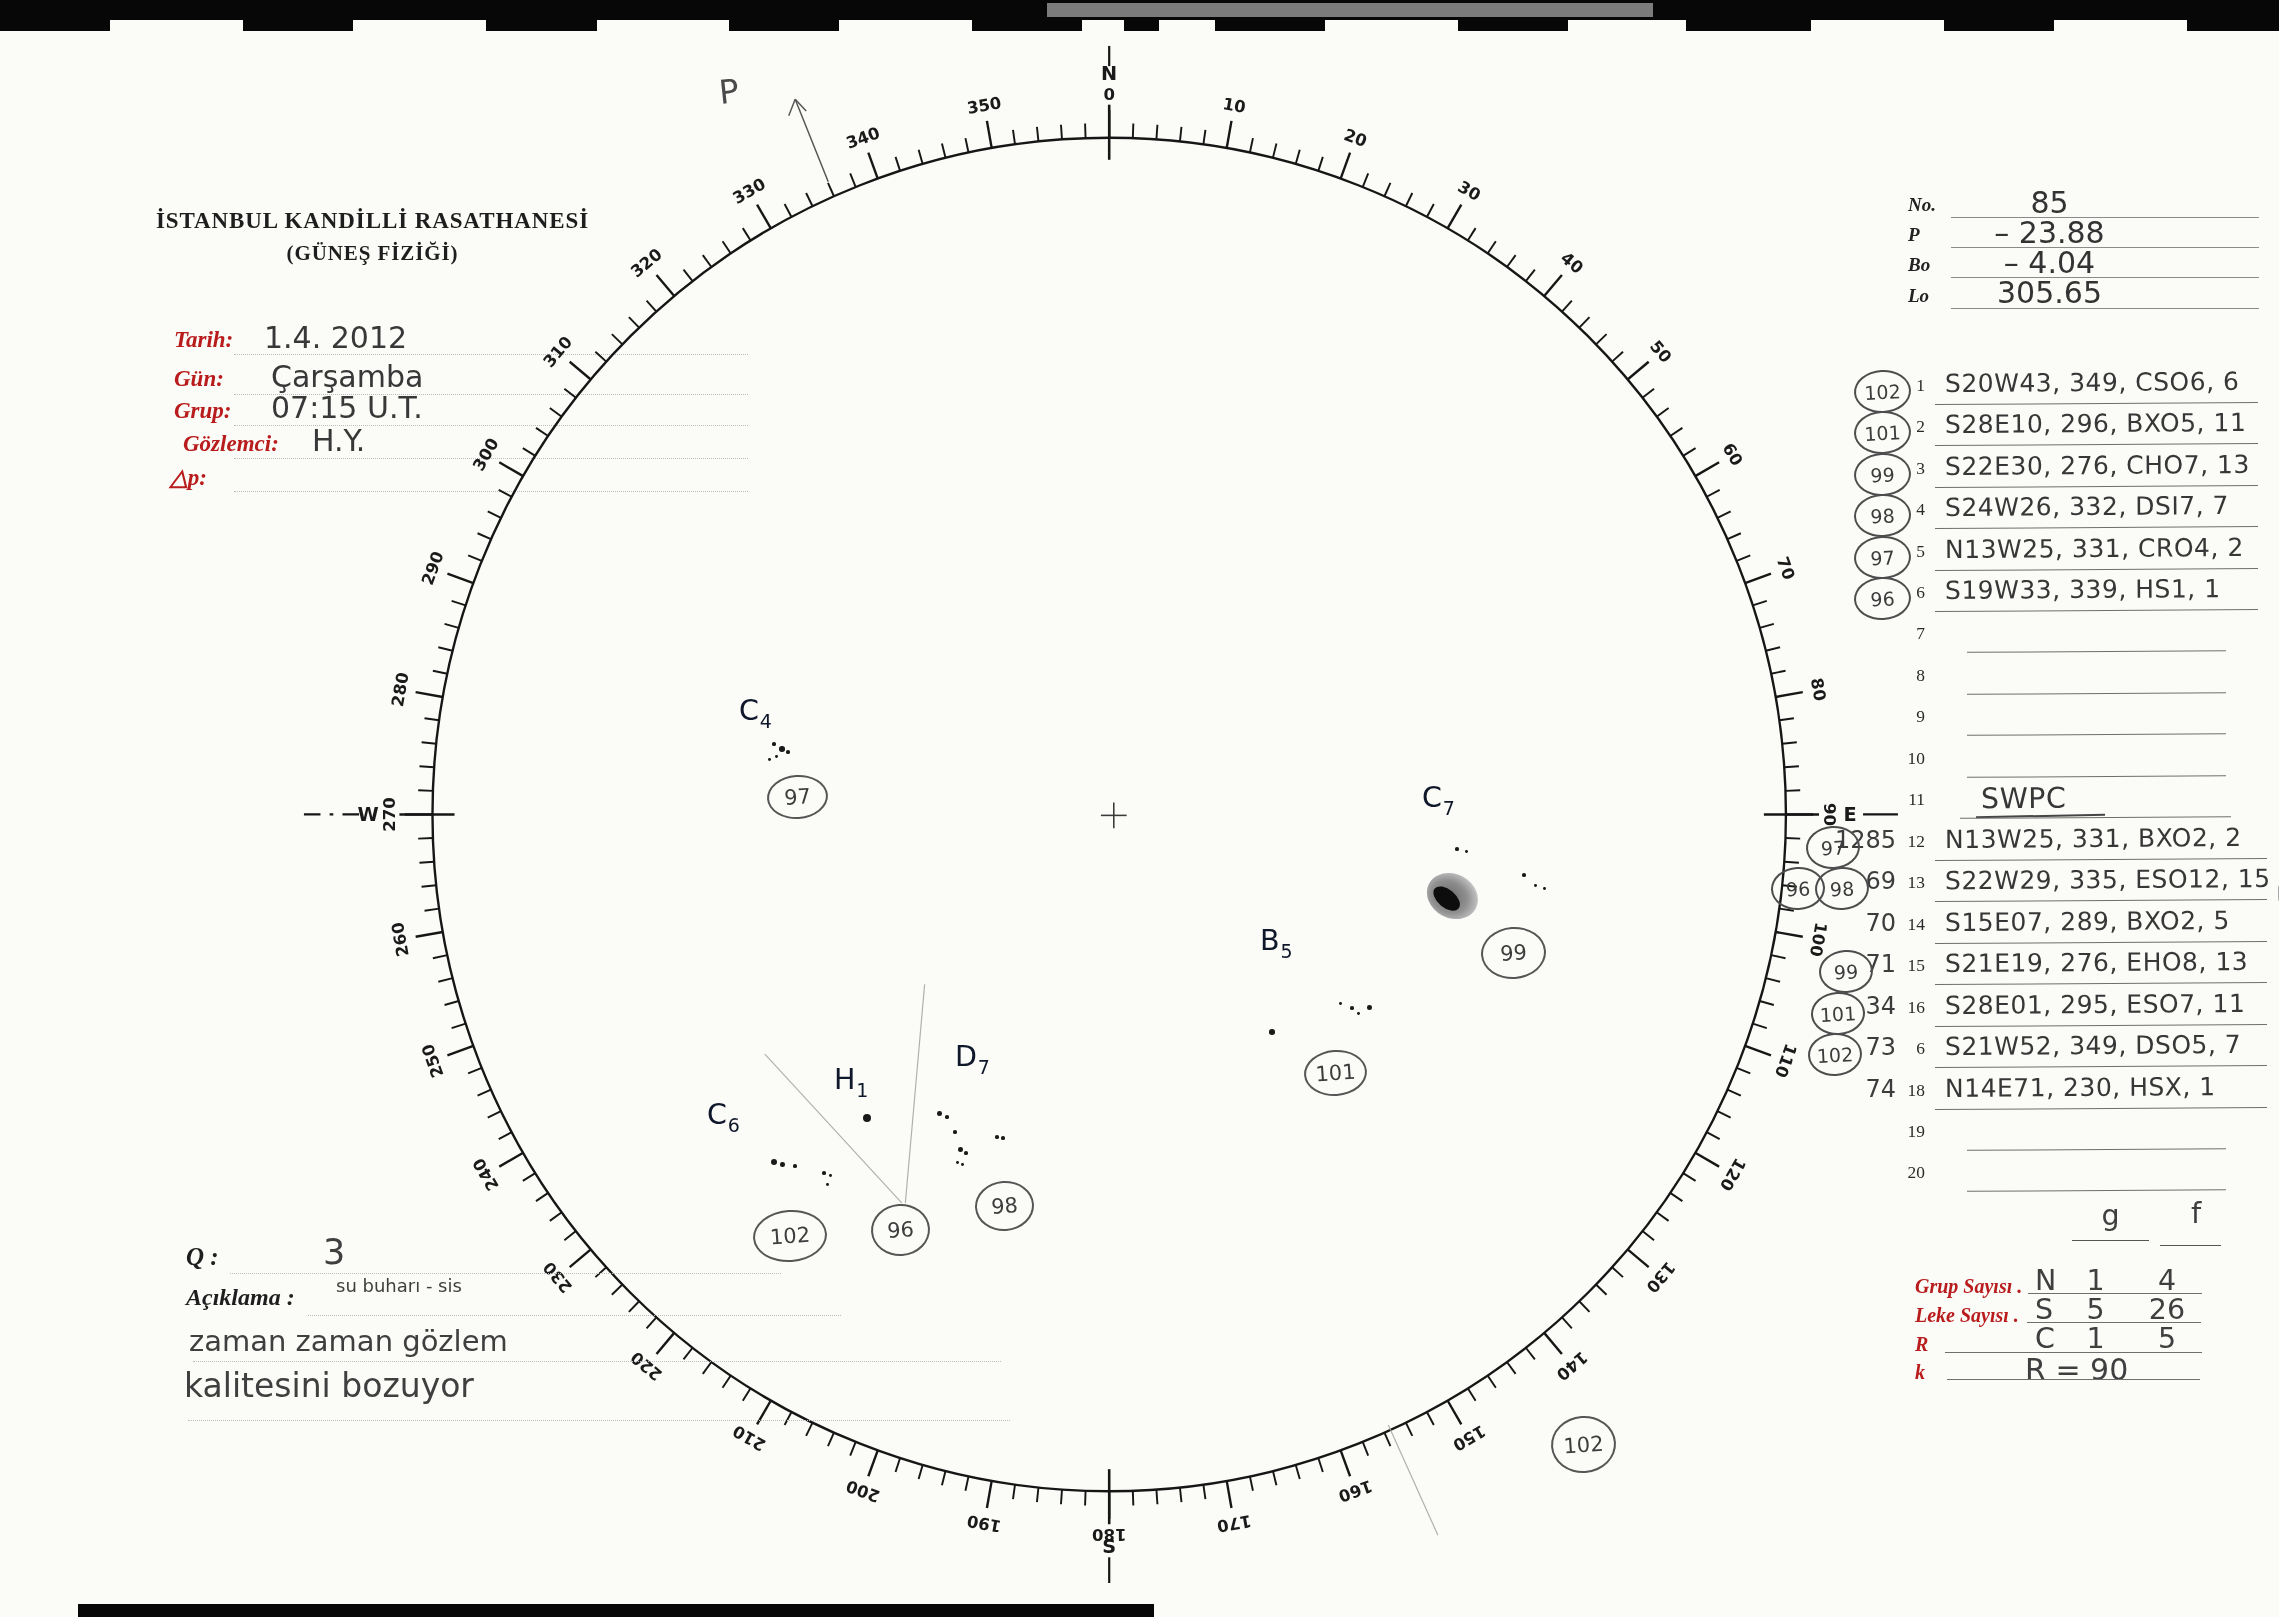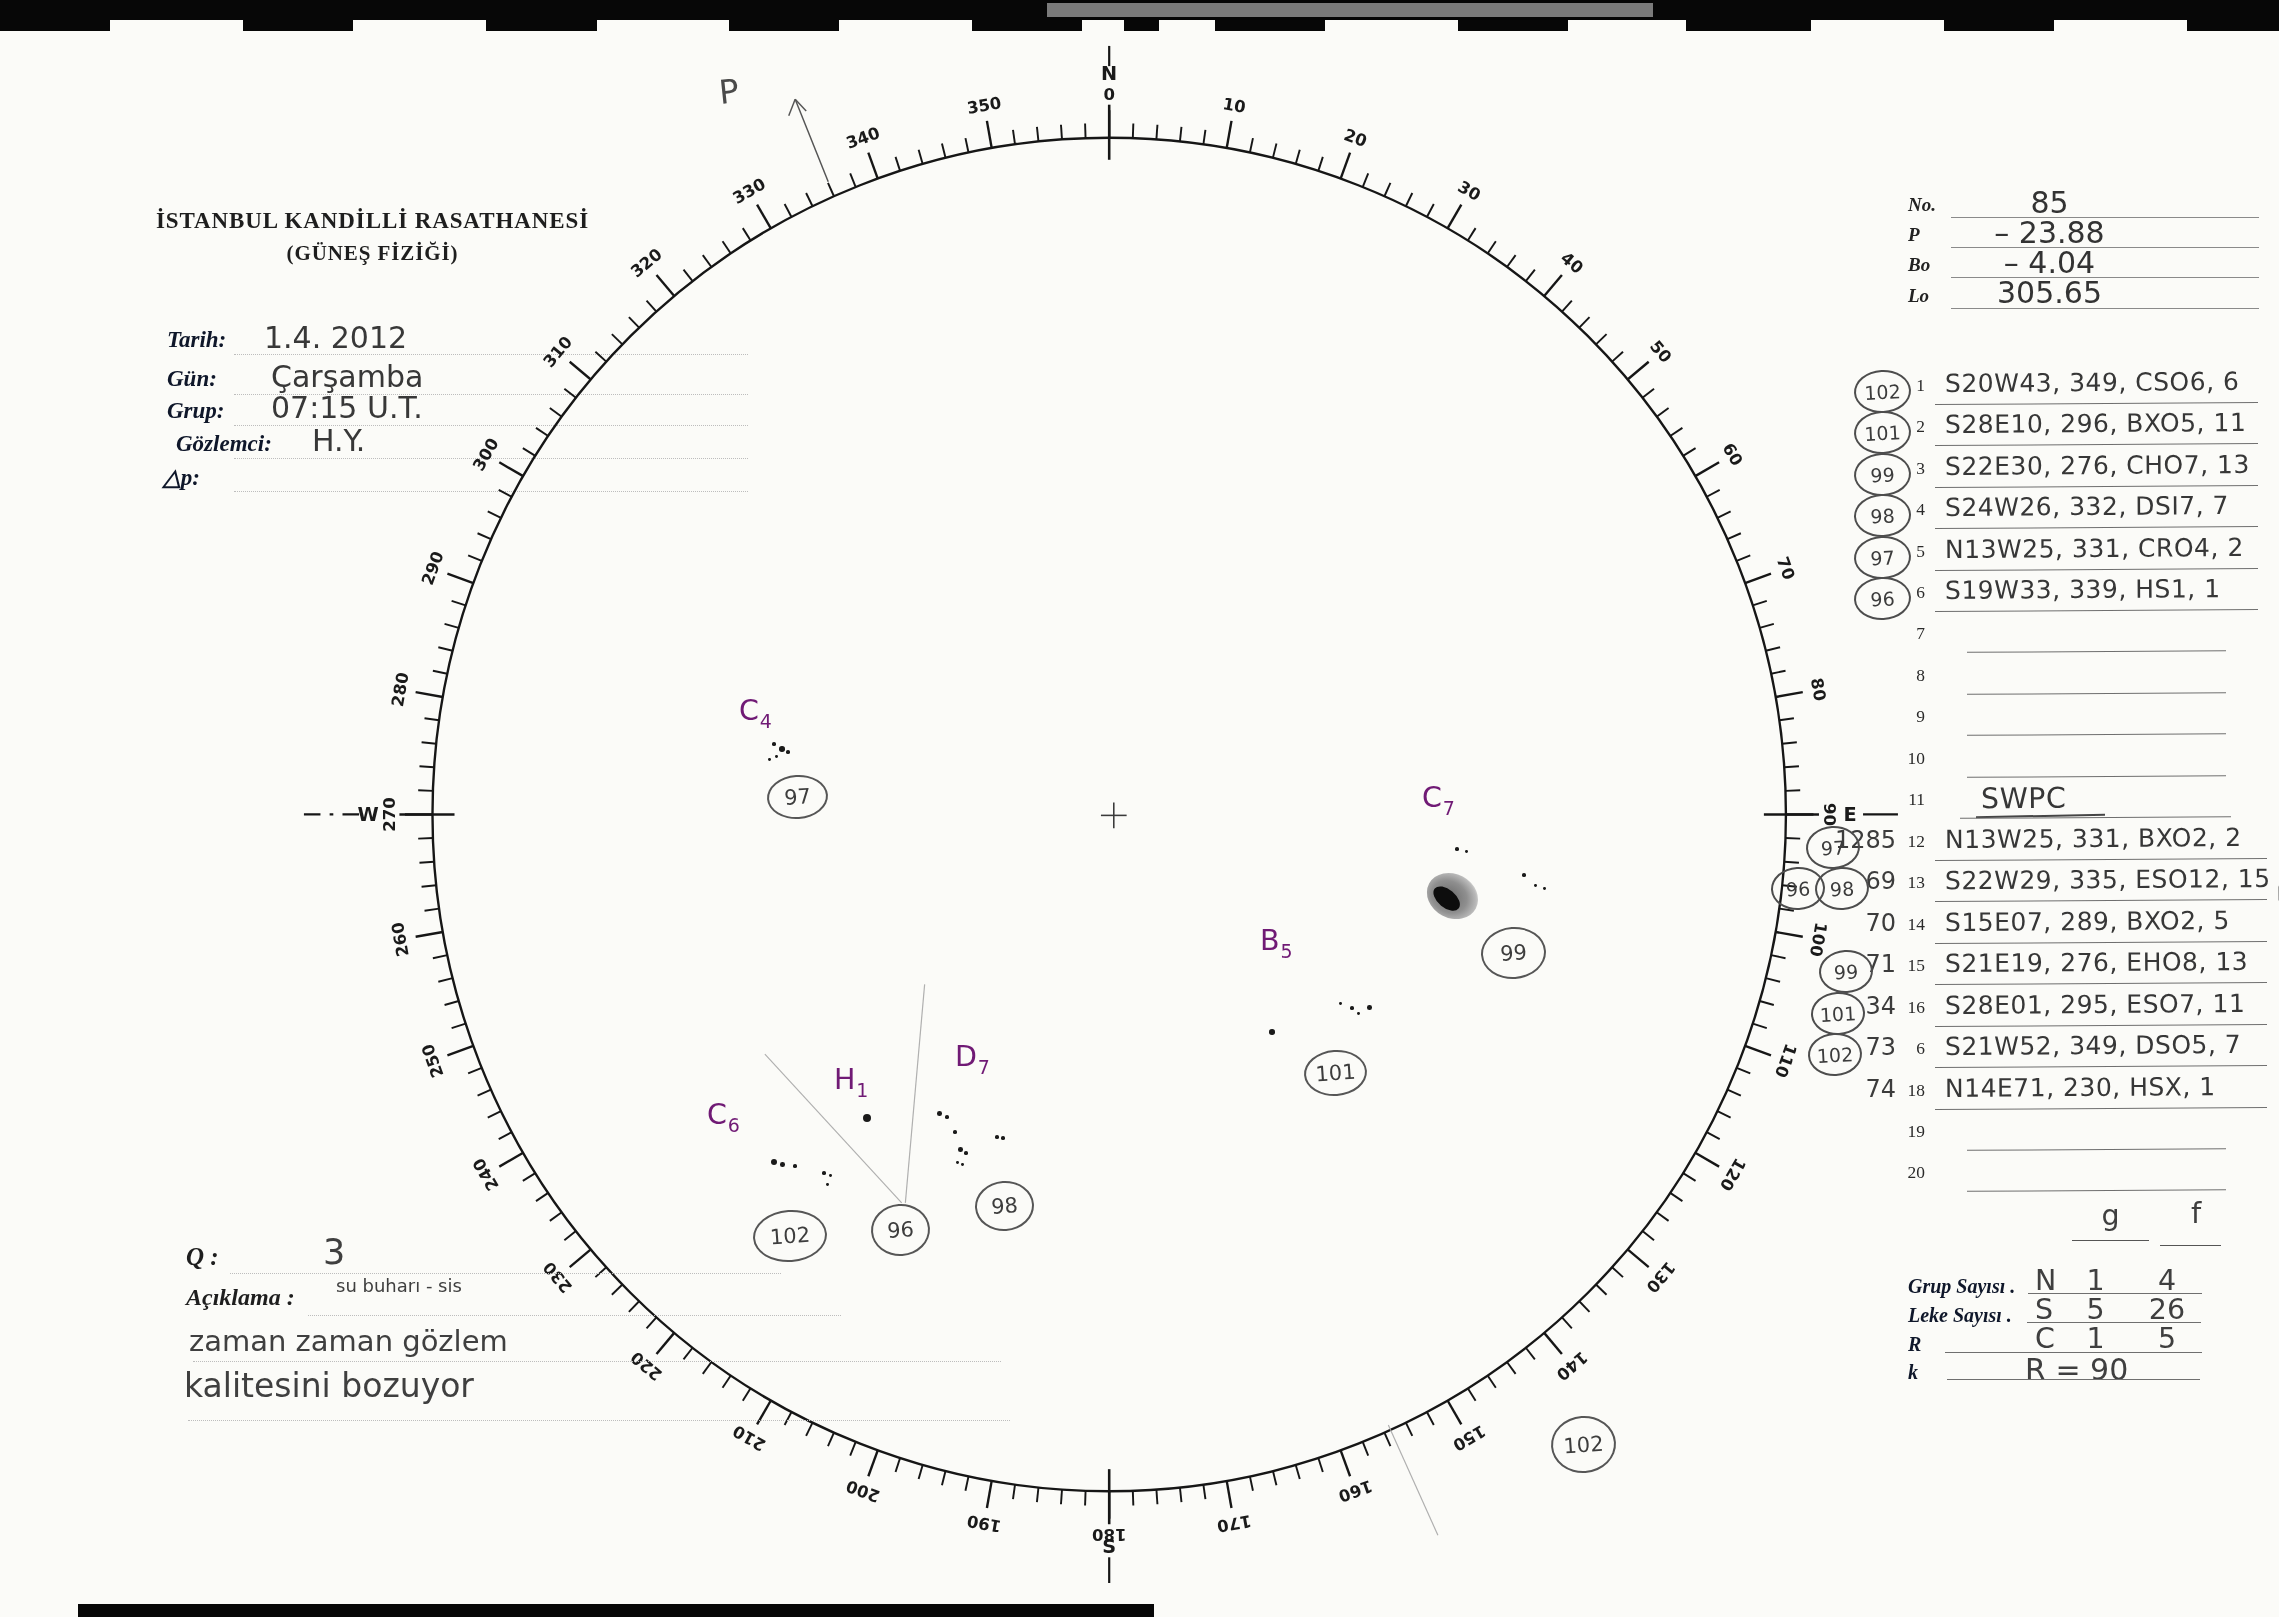--- a/index.html
+++ b/index.html
@@ -29,36 +29,36 @@
   .rem-line2{left:189px;top:1324px;font-size:29px;}
   .rem-line3{left:184px;top:1366px;font-size:33px;}
 
   .sum-g{left:2083px;top:1199px;font-size:28.5px;width:55px;text-align:center;}
   .sum-f{left:2173px;top:1196px;font-size:29px;width:46px;text-align:center;}
 
   .dotl{position:absolute;height:0;border-top:1.8px dotted #bdbdbd;}
   .sline{position:absolute;height:0;border-top:1.8px solid #8a8a8a;}
   .hline{position:absolute;height:0;border-top:1.8px solid #555;}
 
-  .obs-label{position:absolute;font-style:italic;font-weight:bold;font-family:"Liberation Serif",serif;font-size:23px;color:#0f172a;}
+  .obs-label{position:absolute;font-style:italic;font-weight:bold;font-family:"Liberation Serif",serif;font-size:23px;color:#b91c1c;margin-left:7px;}
   .obs-value{position:absolute;font-family:"DejaVu Sans",sans-serif;font-size:30px;color:#383838;white-space:nowrap;}
 
   .eph-label{position:absolute;font-style:italic;font-weight:bold;font-family:"Liberation Serif",serif;font-size:19px;color:#222;}
   .eph-value{position:absolute;font-family:"DejaVu Sans",sans-serif;font-size:30px;color:#333;width:197px;text-align:center;white-space:nowrap;}
 
   .region-row{position:absolute;left:1772px;width:507px;height:46px;}
   .rr-num{position:absolute;left:116px;top:11px;width:37px;text-align:right;font-family:"Liberation Serif",serif;font-size:17.4px;color:#2a2a2a;}
   .rr-mrg{position:absolute;left:41px;top:5.5px;width:83px;text-align:right;font-family:"DejaVu Sans",sans-serif;font-size:24px;color:#3c3c3c;}
   .rr-txt{position:absolute;left:173px;top:3.7px;font-family:"DejaVu Sans",sans-serif;font-size:25px;color:#373737;white-space:nowrap;letter-spacing:0.5px;transform:rotate(-.4deg);}
   .rr-sup{font-size:17.4px;position:relative;top:10px;margin-left:6.4px;}
   .rr-circ{position:absolute;border:2.3px solid #4d4d4d;border-radius:50%;display:flex;align-items:center;justify-content:center;
            font-family:"DejaVu Sans",sans-serif;font-size:19px;color:#3c3c3c;transform:rotate(-3deg);}
   .rr-ul{position:absolute;top:39px;height:0;border-top:1.8px solid #6f6f6f;transform:rotate(-.35deg);}
 
-  .group-label{position:absolute;font-family:"DejaVu Sans",sans-serif;font-size:28.5px;color:#701a75;}
+  .group-label{position:absolute;font-family:"DejaVu Sans",sans-serif;font-size:28.5px;color:#0f172a;}
   .group-label .sub{font-size:19px;position:relative;top:8.3px;left:0.9px;}
   .circled-num{position:absolute;border:2.3px solid #565656;border-radius:50%;display:flex;align-items:center;justify-content:center;
                font-family:"DejaVu Sans",sans-serif;font-size:21px;color:#3d3d3d;transform:rotate(-4deg);}
   .spot{position:absolute;background:#1a1a1a;border-radius:50%;}
   .penumbra{position:absolute;border-radius:50%;
             background:radial-gradient(ellipse at 45% 55%, #6a6a6a 0%, #8f8f8f 45%, #b9b9b9 68%, rgba(200,200,200,0) 85%);
             transform:rotate(28deg);}
   .umbra{position:absolute;background:#0d0d0d;border-radius:50%;transform:rotate(12deg);}
   .p-note{position:absolute;font-family:"DejaVu Sans",sans-serif;font-size:33px;color:#4a4a4a;transform:rotate(-6deg);}
   svg{position:absolute;left:0;top:0;}

